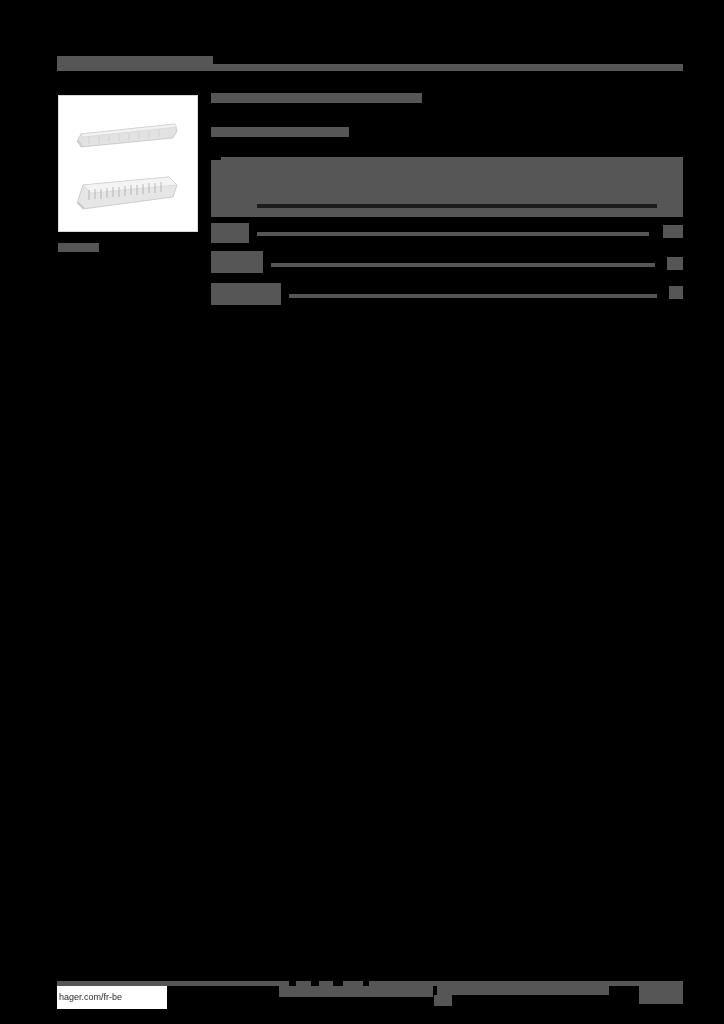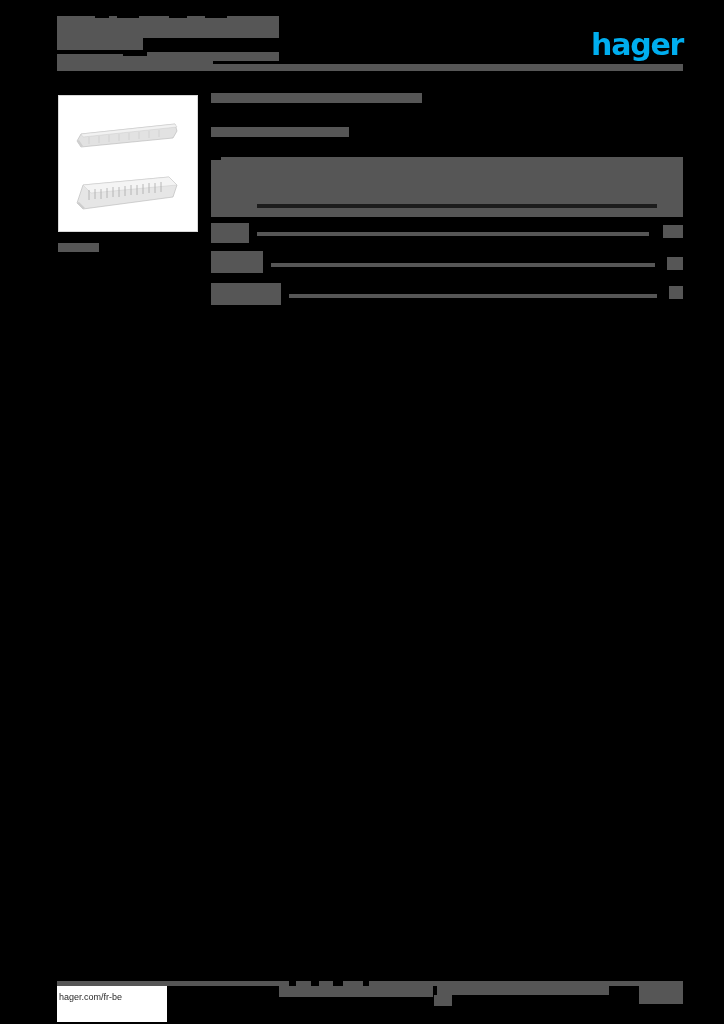--- a/index.html
+++ b/index.html
@@ -242,21 +242,21 @@
     left: 0; right: 0;
     top: 0;
     height: 5px;
     background: #565656;
   }
   .footer-url-box {
     position: absolute;
     left: 0;
     top: 5px;
     width: 110px;
-    height: 36px;
+    height: 23px;
     background: #ffffff;
     text-align: center;
   }
   .footer-url {
     position: absolute;
     left: 2px;
     top: 6px;
     font-size: 9px;
     color: #2a2a2a;
     font-family: "Liberation Sans", sans-serif;
@@ -297,44 +297,20 @@
     width: 44px;
     height: 21px;
     background: #565656;
   }
 </style>
 </head>
 <body>
 
 <div class="page">
 
-  <div class="header">
-
-    <div class="doc-title">
-      <span class="redact doc-title-frag-a">
-        <span></span>
-      </span>
-      <span class="redact doc-title-frag-b"></span>
-      <span class="doc-title-notch-1"></span>
-      <span class="doc-title-notch-2"></span>
-      <span class="doc-title-notch-3"></span>
-      <span class="doc-title-notch-4"></span>
-    </div>
-
-    <span class="redact doc-subtitle">
-      <span></span>
-    </span>
-    <span class="redact doc-subtitle-2">
-      <span></span>
-    </span>
-
-    <div class="logo">
-      <span>hager</span>
-    </div>
-  </div>
 
   <div class="header-rule">
     <span class="header-rule-cap"></span>
   </div>
 
   <div class="product-image-box">
     <svg class="rail rail-top" viewBox="0 0 104 26">
       <polygon points="2,19 6,12 100,2 102,9 98,16 6,25" fill="#e2e2e2" stroke="#b5b5b5" stroke-width="0.6"></polygon>
       <polygon points="6,12 100,2 102,5 8,15" fill="#f2f2f2" stroke="#c4c4c4" stroke-width="0.4"></polygon>
       <polygon points="2,19 6,25 8,24 4,18" fill="#cfcfcf"></polygon>

